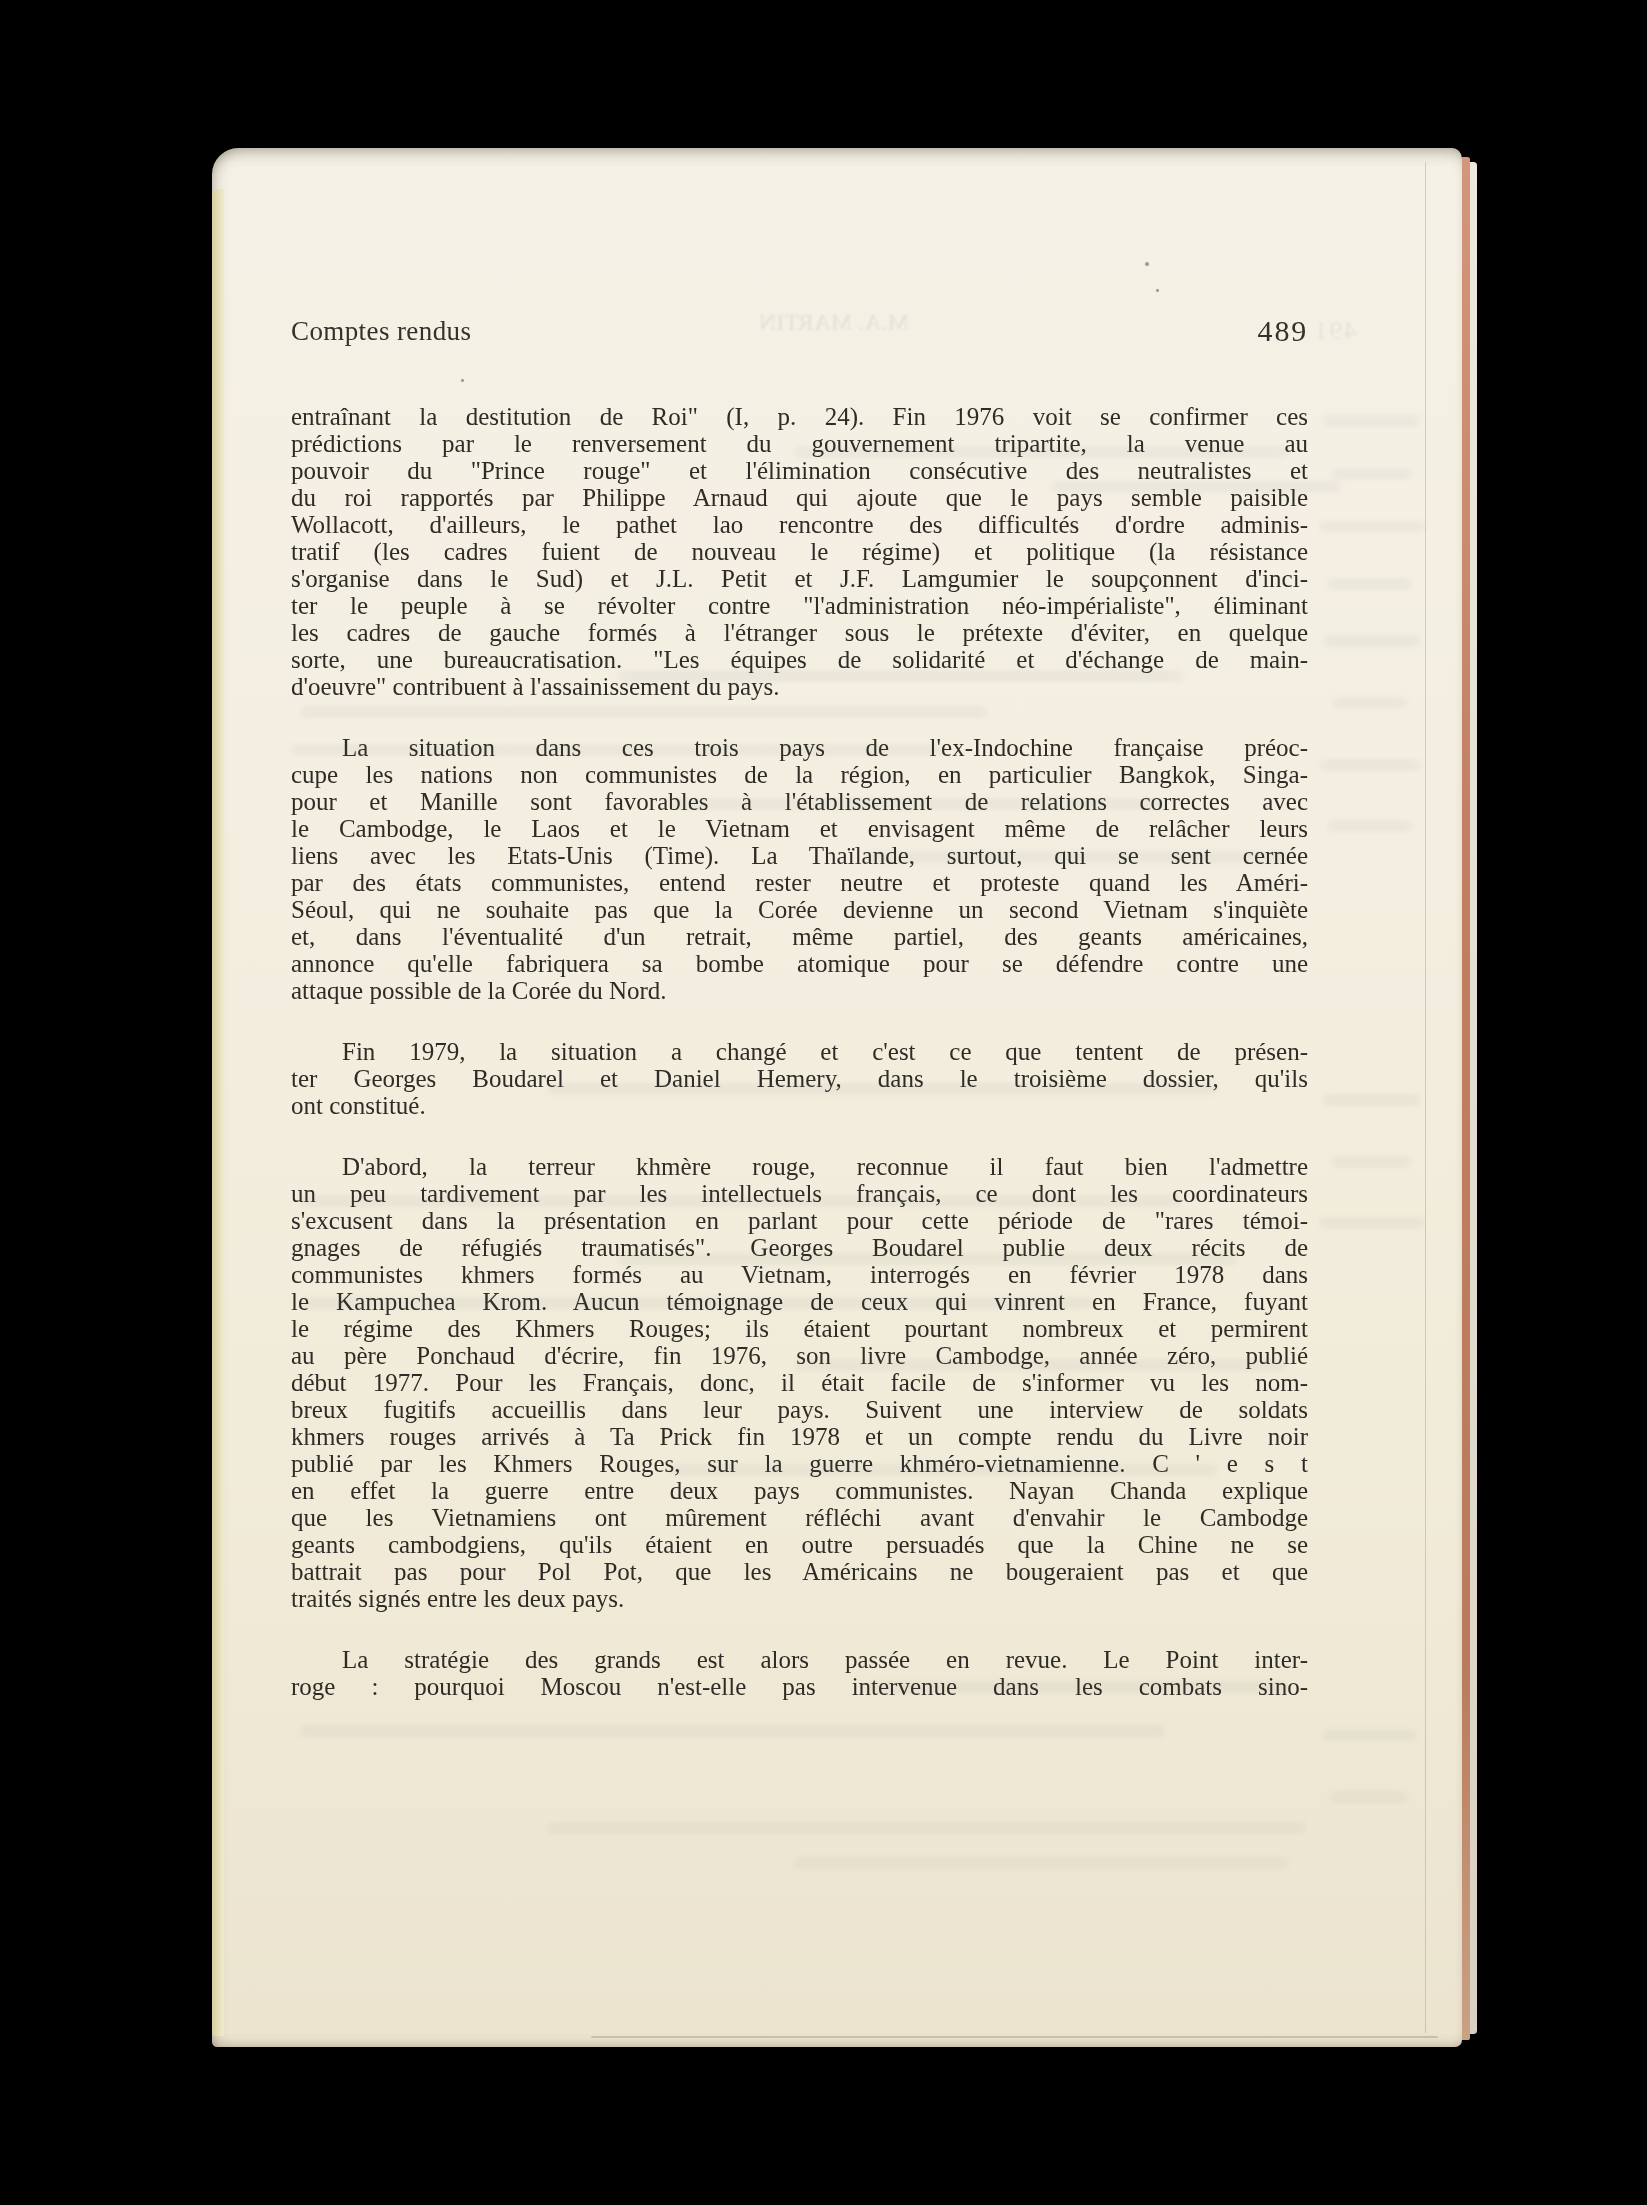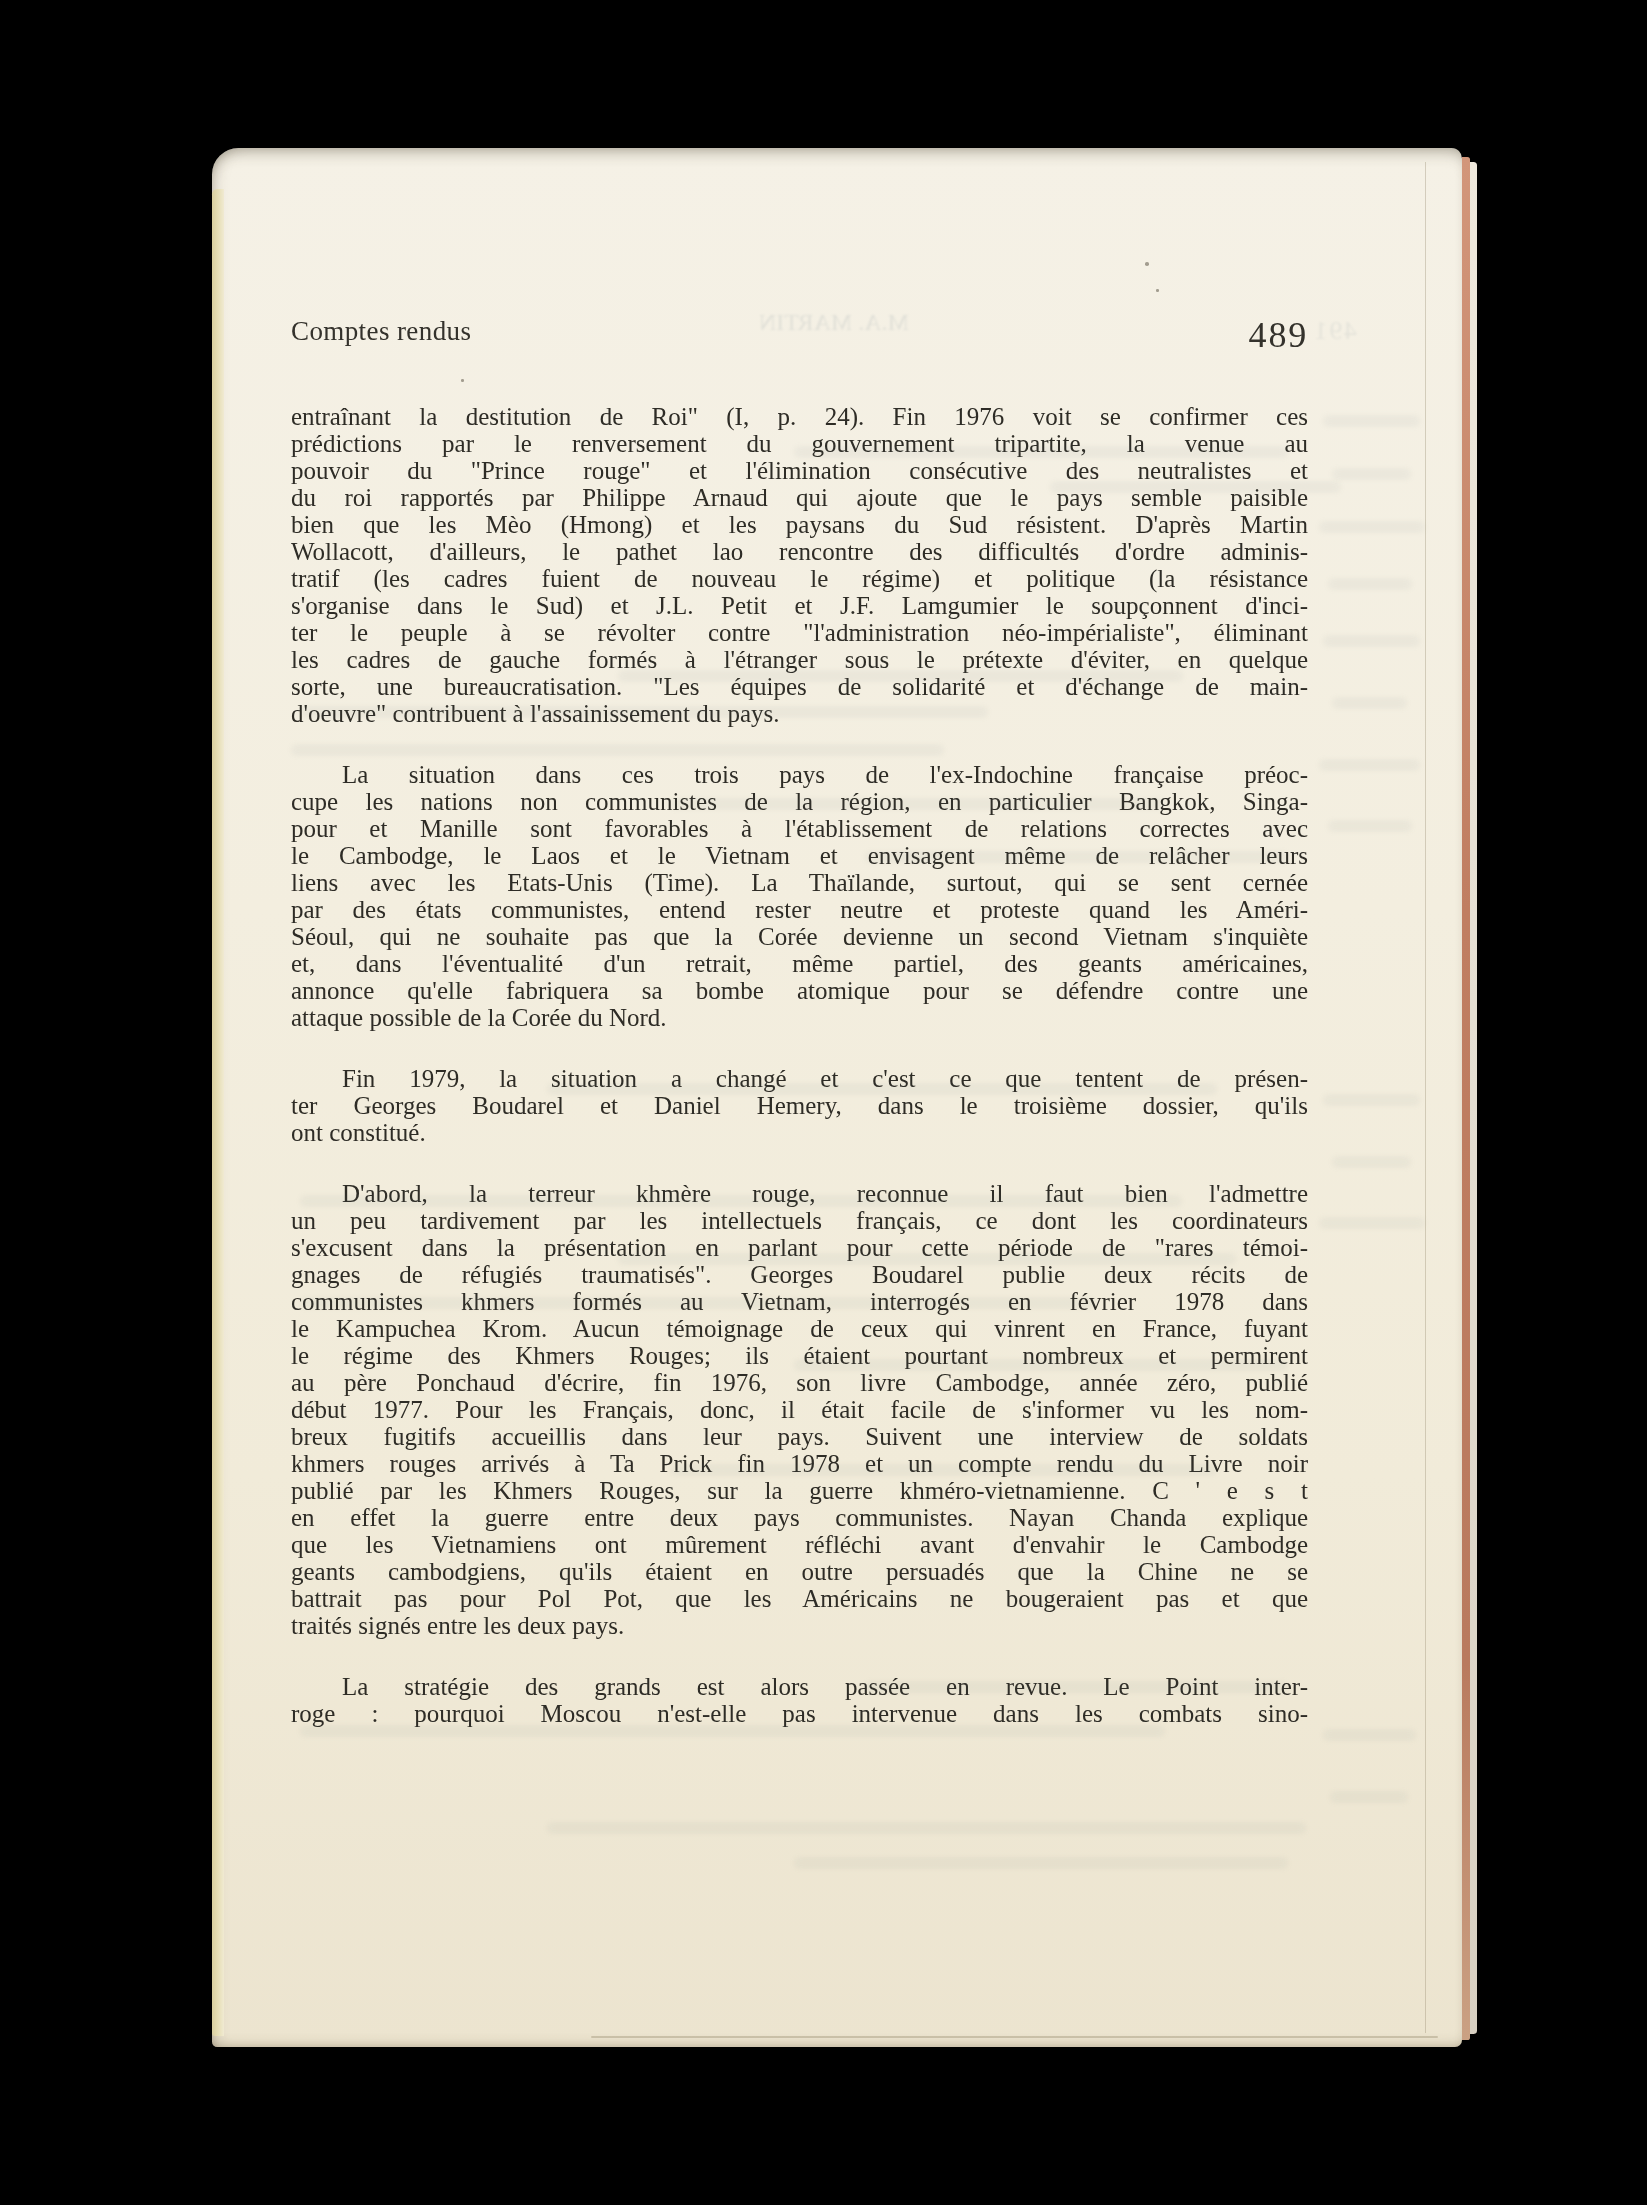--- a/index.html
+++ b/index.html
@@ -45,21 +45,21 @@
   
   .header-row{
     position:absolute;left:79px;top:168px;width:1017px;height:42px;
     color:#34322c;
   }
   .running-title{
     position:absolute;left:0;right:0;text-align:left;
     font-size:27px;letter-spacing:0.4px;
   }
   .folio{
-    position:absolute;right:0;top:-1.8px;font-size:36px;letter-spacing:1.8px;
+    position:absolute;right:0;top:-1.8px;font-size:30px;letter-spacing:1.8px;
   }
   
   .text-block{
     position:absolute;left:79px;top:255px;width:1017px;
     color:#2e2c26;font-size:25px;line-height:27px;
   }
   .para{margin:0 0 34px 0;}
   .para:last-child{margin-bottom:12px;}
   .line{
     text-align:justify;text-align-last:justify;
@@ -99,21 +99,20 @@
     <div class="running-title">Comptes rendus</div>
     <div class="folio">489</div>
   </div>
 
   <div class="text-block">
       <div class="para">
         <div class="line"><span>entraînant la destitution de Roi" (I, p. 24). Fin 1976 voit se confirmer ces</span></div>
         <div class="line"><span>prédictions par le renversement du gouvernement tripartite, la venue au</span></div>
         <div class="line"><span>pouvoir du "Prince rouge" et l'élimination consécutive des neutralistes et</span></div>
         <div class="line"><span>du roi rapportés par Philippe Arnaud qui ajoute que le pays semble paisible</span></div>
-        <div class="line"><span>bien que les Mèo (Hmong) et les paysans du Sud résistent. D'après Martin</span></div>
         <div class="line"><span>Wollacott, d'ailleurs, le pathet lao rencontre des difficultés d'ordre adminis-</span></div>
         <div class="line"><span>tratif (les cadres fuient de nouveau le régime) et politique (la résistance</span></div>
         <div class="line"><span>s'organise dans le Sud) et J.L. Petit et J.F. Lamgumier le soupçonnent d'inci-</span></div>
         <div class="line"><span>ter le peuple à se révolter contre "l'administration néo-impérialiste", éliminant</span></div>
         <div class="line"><span>les cadres de gauche formés à l'étranger sous le prétexte d'éviter, en quelque</span></div>
         <div class="line"><span>sorte, une bureaucratisation. "Les équipes de solidarité et d'échange de main-</span></div>
         <div class="line endline"><span>d'oeuvre" contribuent à l'assainissement du pays.</span></div>
       </div>
       <div class="para indent">
         <div class="line"><span>La situation dans ces trois pays de l'ex-Indochine française préoc-</span></div>

